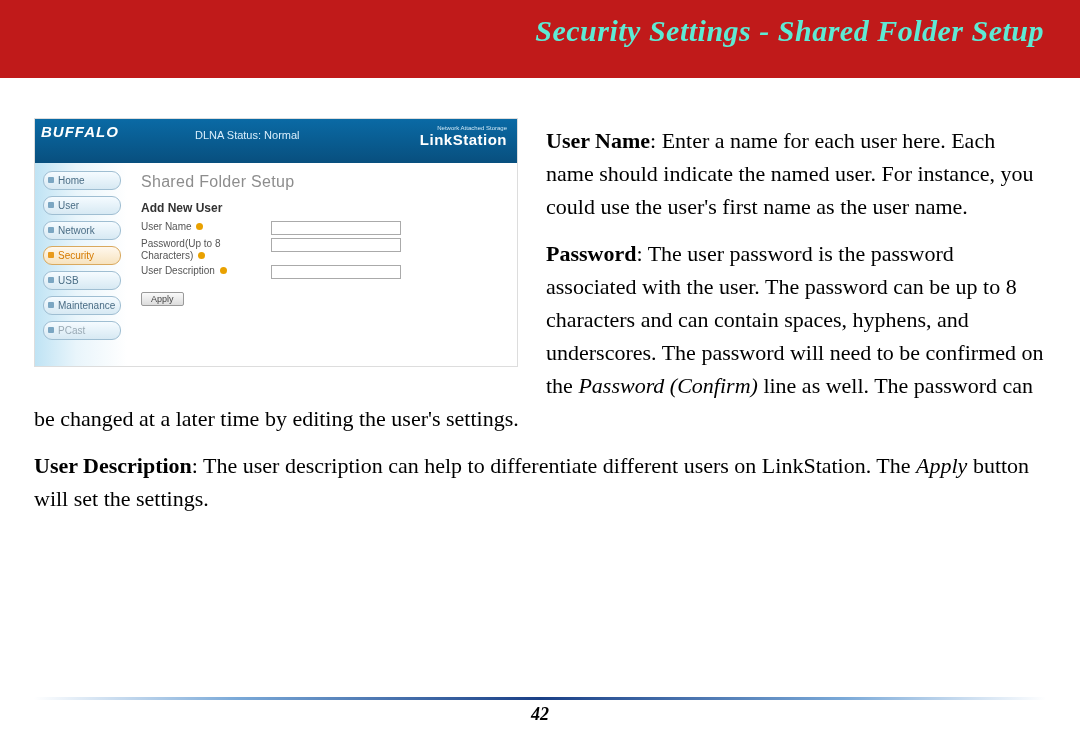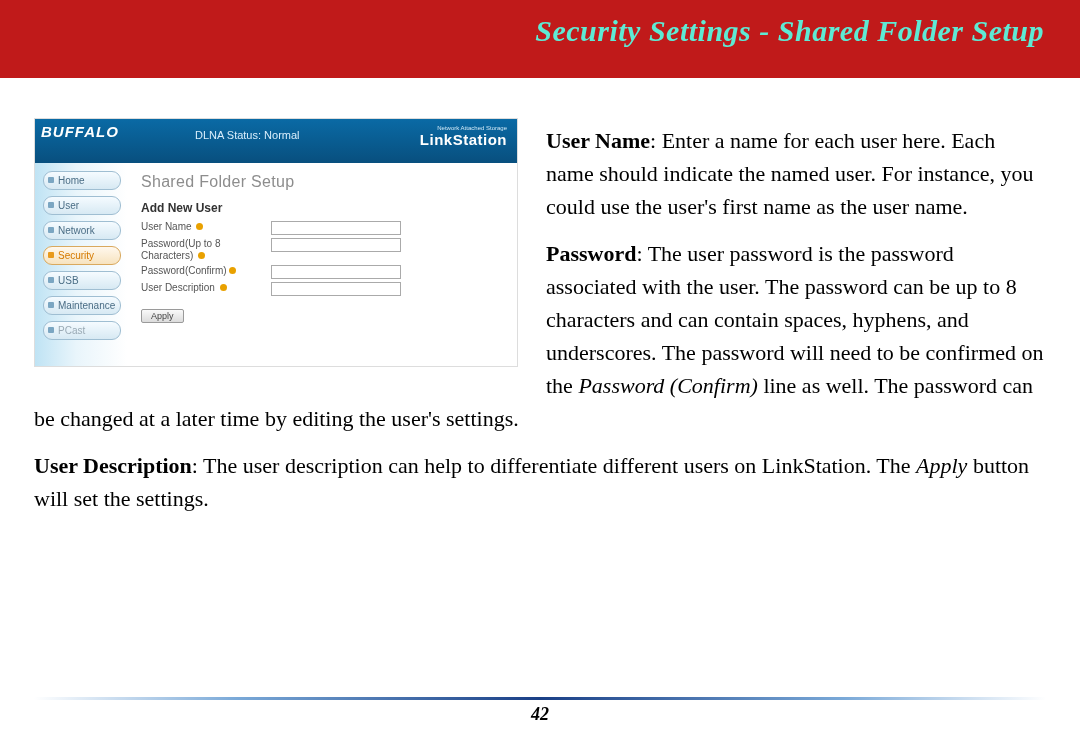--- a/index.html
+++ b/index.html
@@ -278,24 +278,20 @@
 
           <div class="form-row">
             <label><span>User Name</span> <span class="dot"></span></label>
             <input class="txt" type="text" style="">
           </div>
           <div class="form-row">
             <label><span>Password(Up to 8 Characters)</span> <span class="dot"></span></label>
             <input class="txt" type="text" style="">
           </div>
           <div class="form-row">
-            <label><span>Password(Confirm)</span><span class="dot"></span></label>
-            <input class="txt" type="text" style="">
-          </div>
-          <div class="form-row">
             <label><span>User Description</span> <span class="dot"></span></label>
             <input class="txt" type="text" style="">
           </div>
 
           <div>
             <span class="apply">Apply</span>
           </div>
         </div>
       </div>
     </div>

